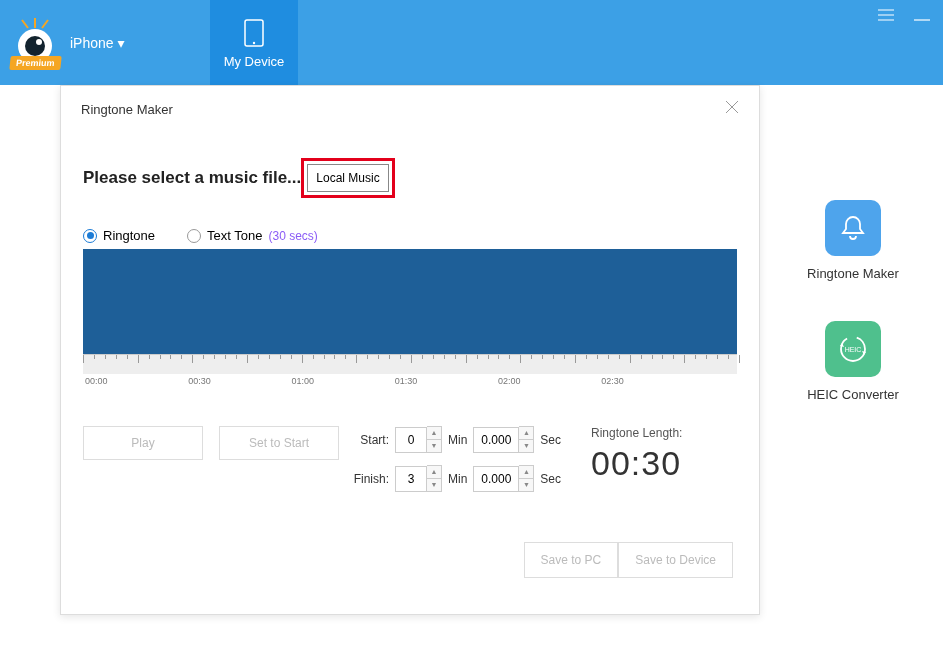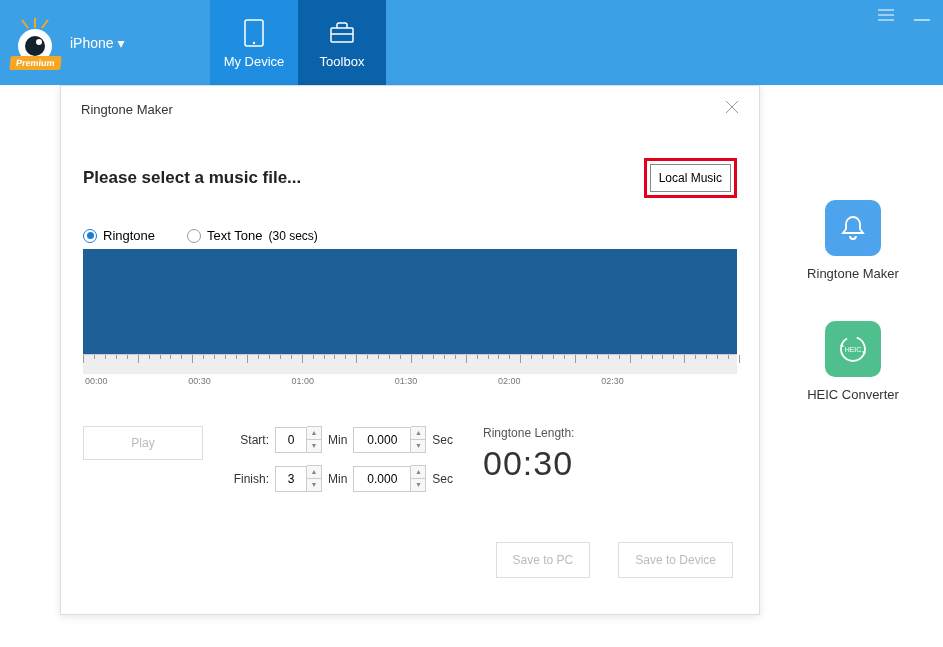--- a/index.html
+++ b/index.html
@@ -26,59 +26,59 @@
 .tool-icon.blue { background: #4ea4ec; }
 .tool-icon.green { background: #4fc08d; }
 .tool-label { font-size: 13px; color: #333; }
 
 .dialog { position: absolute; left: 60px; top: 85px; width: 700px; height: 530px; background: #fff; border: 1px solid #ddd; box-shadow: 0 2px 8px rgba(0,0,0,0.1); }
 .dialog-header { display: flex; justify-content: space-between; align-items: center; padding: 14px 20px; }
 .dialog-title { font-size: 13px; color: #333; }
 .close-x svg { width: 14px; height: 14px; stroke: #999; stroke-width: 1; }
 
 .dialog-body { padding: 0 22px; }
-.select-row { display: flex; justify-content: space-between; align-items: center; margin-top: 26px; }
+.select-row { display: flex; justify-content: flex-start; align-items: center; margin-top: 26px; }
 .select-msg { font-size: 17px; font-weight: bold; color: #222; }
 .music-btns { display: flex; gap: 10px; border-radius: 6px; }
 .highlight-box { border: 3px solid #e3001b; padding: 3px; }
 .music-btn { border: 1px solid #888; background: #fff; padding: 6px 8px; font-size: 12px; cursor: pointer; }
 
 .radio-row { display: flex; gap: 32px; margin-top: 30px; font-size: 13px; align-items: center; }
 .radio-item { display: flex; align-items: center; gap: 6px; }
 .radio-circle { width: 14px; height: 14px; border: 1.5px solid #999; border-radius: 50%; display: flex; align-items: center; justify-content: center; }
 .radio-circle.checked { border-color: #1c7cd6; }
 .radio-circle.checked::after { content: ""; width: 7px; height: 7px; background: #1c7cd6; border-radius: 50%; }
-.radio-sub { color: #000000; font-size: 12px; }
+.radio-sub { color: #8b5cf6; font-size: 12px; }
 
 .waveform { margin-top: 6px; height: 105px; background: #1e5f98; }
 .ruler { height: 20px; background: #eee; border-top: 1px solid #ccc; position: relative; margin-bottom: 2px; }
 .ruler .tick { position: absolute; top: 0; width: 1px; height: 5px; background: #999; }
 .time-labels { display: flex; justify-content: space-between; font-size: 9px; color: #777; padding: 0 2px 0 2px; }
 .time-labels span:first-child { margin-left: 0; }
 
 .controls-row { display: flex; margin-top: 40px; gap: 0; }
 .btn-col { display: flex; flex-direction: column; gap: 10px; }
 .ctrl-btn { width: 120px; height: 34px; border: 1px solid #ddd; background: #fff; color: #bbb; font-size: 12px; cursor: pointer; }
 .btn-col.col2 { margin-left: 16px; }
 
 .time-inputs { margin-left: 8px; display: flex; flex-direction: column; gap: 12px; font-size: 12px; color: #333; }
 .time-row { display: flex; align-items: center; gap: 6px; }
 .time-row .lbl { width: 42px; text-align: right; }
 .spin-input { display: flex; align-items: center; }
 .spin-input input { width: 32px; height: 26px; border: 1px solid #ccc; text-align: center; font-size: 12px; }
-.spin-input.wide input { width: 58px; }
+.spin-input.wide input { width: 46px; }
 .spin-arrows { display: flex; flex-direction: column; border: 1px solid #ccc; border-left: none; }
 .spin-arrows div { width: 14px; height: 12.5px; display: flex; align-items: center; justify-content: center; font-size: 7px; color: #888; background: #f7f7f7; cursor: pointer; }
 .spin-arrows div:first-child { border-bottom: 1px solid #ccc; }
 
 .length-box { margin-left: 30px; }
 .length-title { font-size: 12px; color: #555; }
 .length-val { font-size: 34px; color: #333; margin-top: 4px; letter-spacing: 1px; }
 
-.footer-btns { display: flex; justify-content: flex-end; gap: 28px; margin-top: 50px; padding-right: 4px; }
+.footer-btns { display: flex; justify-content: flex-end; gap: 0; margin-top: 50px; padding-right: 4px; }
 .footer-btn { border: 1px solid #ddd; background: #fff; color: #bbb; font-size: 12px; padding: 10px 16px; cursor: pointer; }
 </style>
 </head>
 <body>
 
 <div class="topbar">
   <div class="logo-area">
     <div class="logo-eye">
       <svg viewBox="0 0 50 50">
         <path d="M12 2 L18 10 M25 0 L25 10 M38 2 L32 10" stroke="#f5a623" stroke-width="2" fill="none"></path>
@@ -93,28 +93,20 @@
       <span>▾</span>
     </div>
   </div>
 
   <div class="nav-tab active">
     <svg viewBox="0 0 34 34">
       <rect x="8" y="4" width="18" height="26" rx="2" fill="none" stroke="#fff" stroke-width="1.5"></rect>
       <circle cx="17" cy="27" r="1.2" fill="#fff"></circle>
     </svg>
     <span>My Device</span>
-  </div>
-  <div class="nav-tab toolbox">
-    <svg viewBox="0 0 34 34">
-      <rect x="6" y="12" width="22" height="14" rx="1" fill="none" stroke="#fff" stroke-width="1.5"></rect>
-      <path d="M12 12 V9 a2 2 0 0 1 2 -2 h6 a2 2 0 0 1 2 2 V12" fill="none" stroke="#fff" stroke-width="1.5"></path>
-      <line x1="6" y1="18" x2="28" y2="18" stroke="#fff" stroke-width="1.5"></line>
-    </svg>
-    <span>Toolbox</span>
   </div>
 
   <div class="top-right">
     <svg viewBox="0 0 18 14">
         <path d="M1 2h16M1 7h16M1 12h16" stroke-width="1.2" fill="none"></path>
       </svg>
     <svg viewBox="0 0 18 14">
         <path d="M1 12h16" stroke-width="1.2"></path>
       </svg>
   </div>
@@ -244,20 +236,21 @@
       <span>01:30</span>
       <span>02:00</span>
       <span>02:30</span>
     </div>
 
     <div class="controls-row">
       <div class="btn-col">
         <button class="ctrl-btn">Play</button>
       </div>
       <div class="btn-col col2">
+        <button class="ctrl-btn">Set to Start</button>
       </div>
 
       <div class="time-inputs">
         <div class="time-row">
           <span class="lbl">Start:</span>
           <div class="spin-input">
             <input value="0" style="">
             <div class="spin-arrows">
                 <div>▲</div>
                 <div>▼</div>

